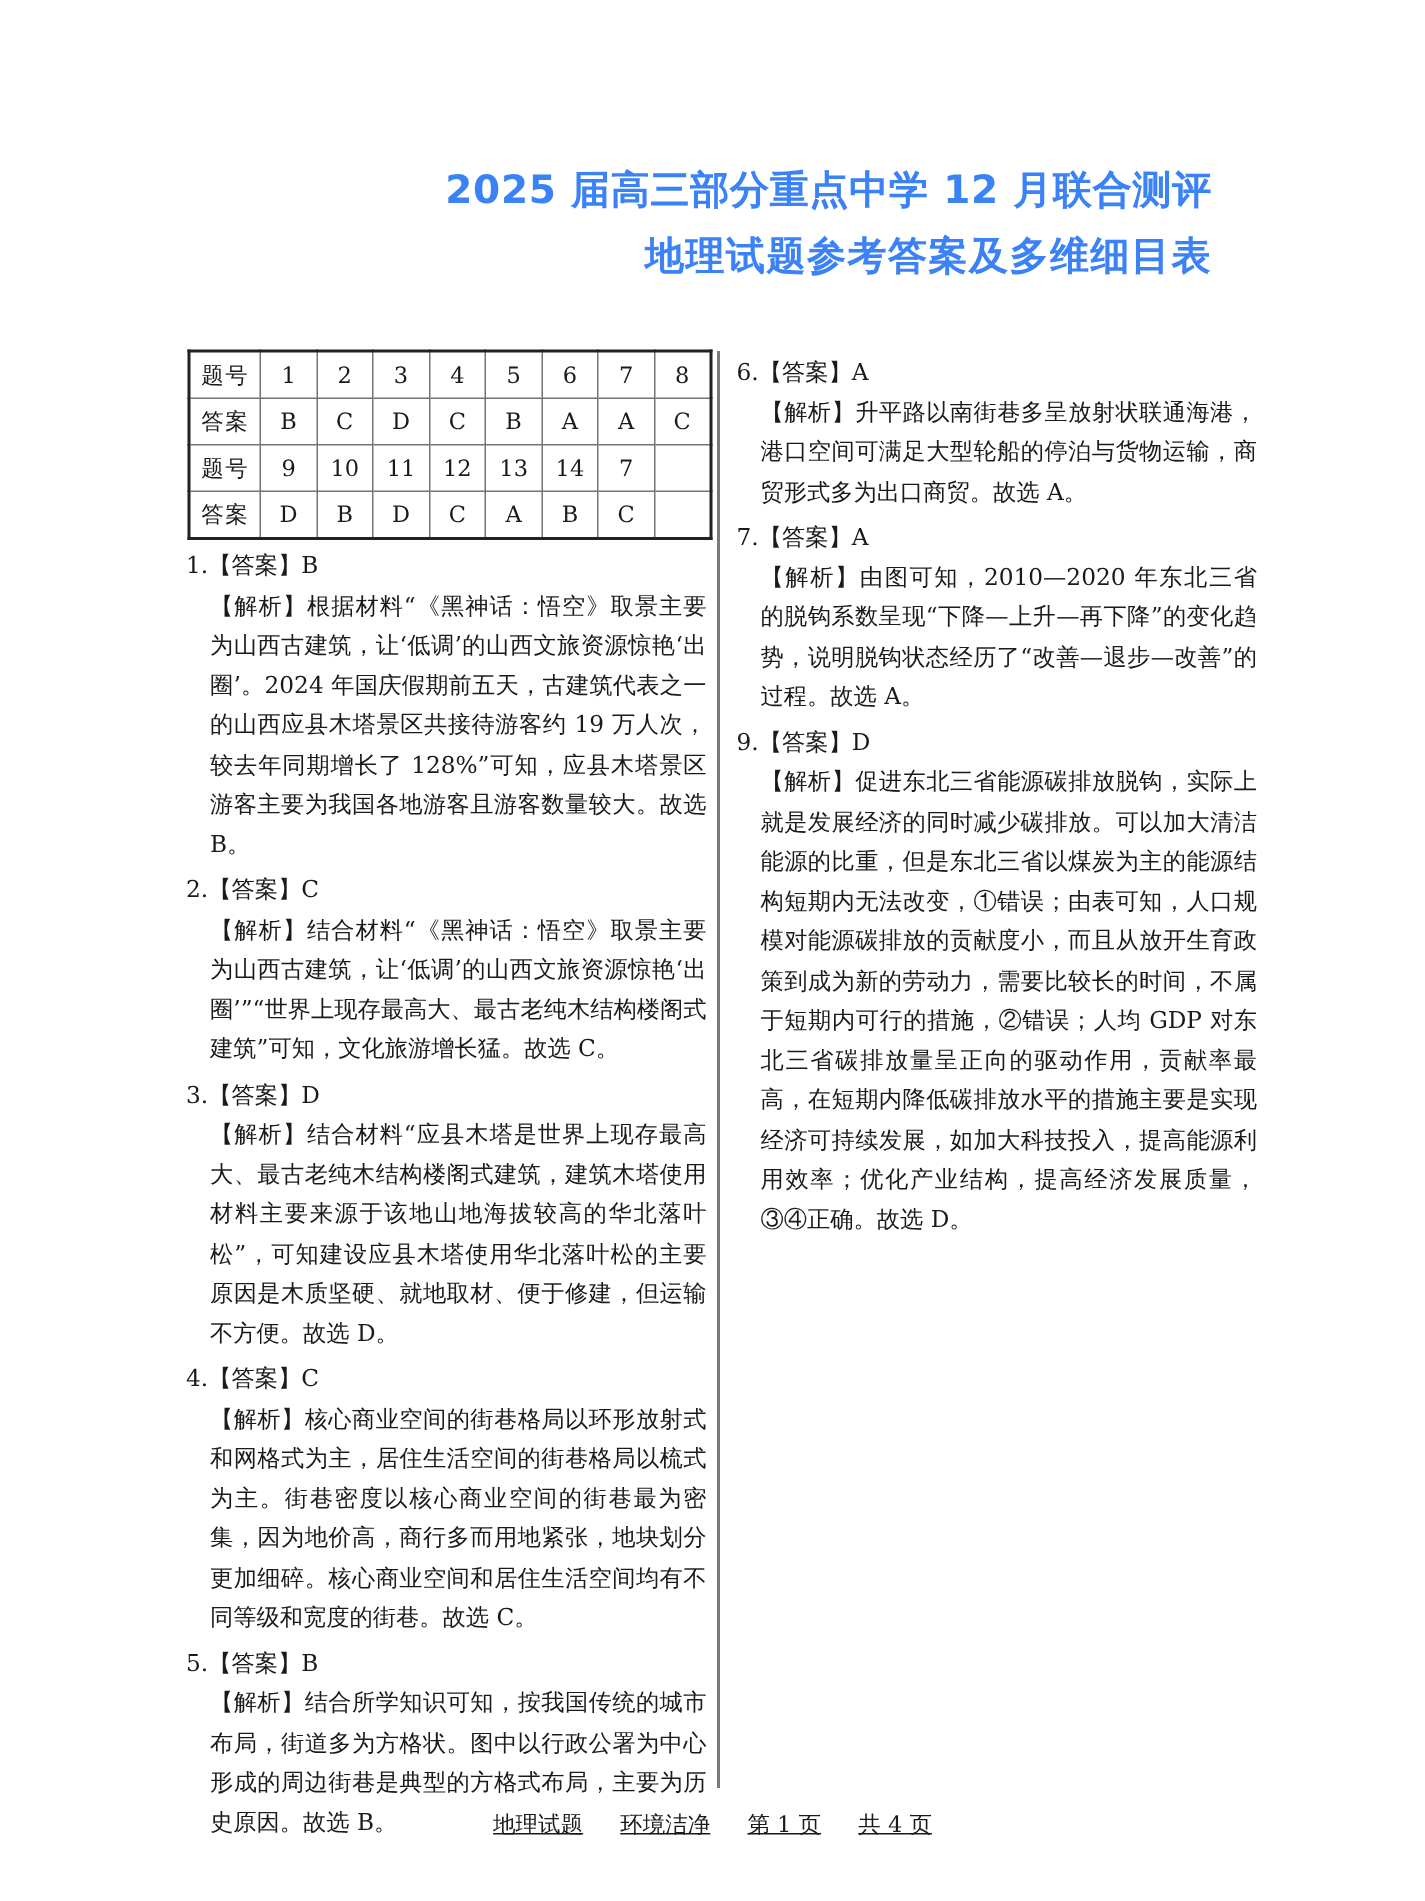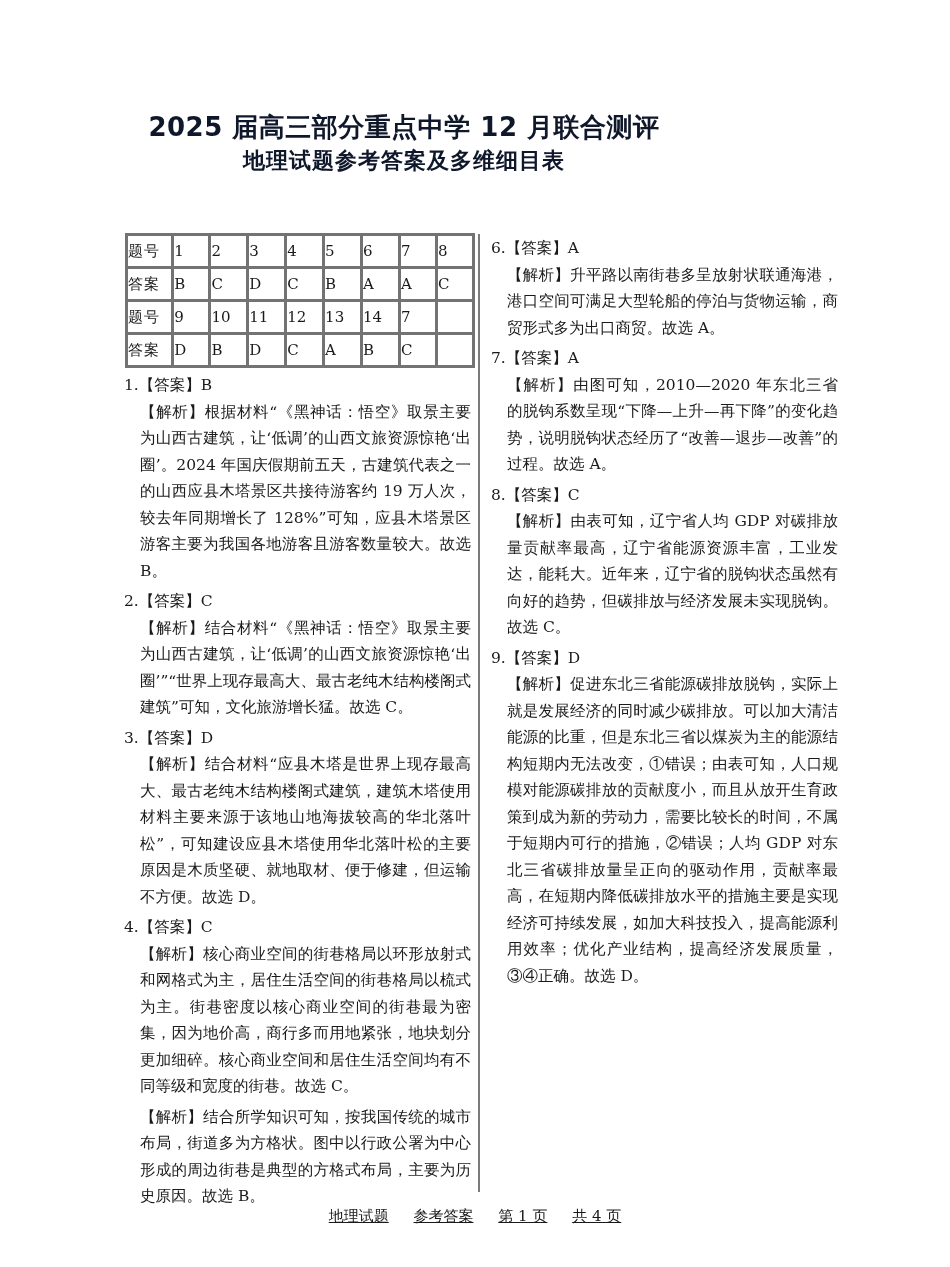--- a/index.html
+++ b/index.html
@@ -13,33 +13,34 @@
       position: relative;
       overflow: hidden;
       color: #1a1a1a;
       font-family: "DejaVu Serif", "Liberation Serif", serif;
     }
     .title-block {
       position: absolute;
       left: 0;
       top: 110px;
       width: 808px;
-      text-align: center;
+      text-align: right;
       font-family: "DejaVu Sans", "Liberation Sans", sans-serif;
       font-weight: bold;
-      color: #0f172a;
+      color: #3b82f6;
     }
     .title-line1 {
       font-size: 26px;
       line-height: 34px;
       letter-spacing: 0.5px;
     }
     .title-line2 {
-      font-size: 22px;
+      font-size: 26px;
       line-height: 34px;
+      margin-top: 10px;
       letter-spacing: 1px;
     }
     .col-divider {
       position: absolute;
       left: 478px;
       top: 234px;
       width: 2px;
       height: 958px;
       background: #7a7a7a;
     }
@@ -52,24 +53,24 @@
     .col-left { left: 120px; width: 355px; }
     .col-right { left: 487px; width: 355px; top: 231px; }
 
     table.answer-table {
       border-collapse: collapse;
       margin-left: 5px;
       margin-bottom: 4px;
       font-size: 15px;
     }
     table.answer-table td {
-      border: 3px solid #737373;
+      border: 1px solid #737373;
       width: 37px;
       height: 30px;
-      text-align: left;
+      text-align: center;
       vertical-align: middle;
       padding: 0;
       font-family: "DejaVu Serif", "Liberation Serif", serif;
     }
     table.answer-table {
       border: 2px solid #222;
     }
     table.answer-table td.hdr {
       width: 47px;
       letter-spacing: 1px;
@@ -171,45 +172,42 @@
     <div class="item-head"><span class="num">3.</span><span>【答案】</span><span>D</span></div>
     <div class="item-body"><span>【解析】</span><span>结合材料“应县木塔是世界上现存最高大、最古老纯木结构楼阁式建筑，建筑木塔使用材料主要来源于该地山地海拔较高的华北落叶松”，可知建设应县木塔使用华北落叶松的主要原因是木质坚硬、就地取材、便于修建，但运输不方便。故选 D。</span></div>
   </div>
 
   <div class="item">
     <div class="item-head"><span class="num">4.</span><span>【答案】</span><span>C</span></div>
     <div class="item-body"><span>【解析】</span><span>核心商业空间的街巷格局以环形放射式和网格式为主，居住生活空间的街巷格局以梳式为主。街巷密度以核心商业空间的街巷最为密集，因为地价高，商行多而用地紧张，地块划分更加细碎。核心商业空间和居住生活空间均有不同等级和宽度的街巷。故选 C。</span></div>
   </div>
 
   <div class="item">
+    <div class="item-head"><span class="num">5.</span><span>【答案】</span><span>B</span></div>
     <div class="item-body"><span>【解析】</span><span>结合所学知识可知，按我国传统的城市布局，街道多为方格状。图中以行政公署为中心形成的周边街巷是典型的方格式布局，主要为历史原因。故选 B。</span></div>
   </div>
 </div>
 
 <div class="col col-right">
   <div class="item">
     <div class="item-head"><span class="num">6.</span><span>【答案】</span><span>A</span></div>
     <div class="item-body"><span>【解析】</span><span>升平路以南街巷多呈放射状联通海港，港口空间可满足大型轮船的停泊与货物运输，商贸形式多为出口商贸。故选 A。</span></div>
   </div>
 
   <div class="item">
     <div class="item-head"><span class="num">7.</span><span>【答案】</span><span>A</span></div>
     <div class="item-body"><span>【解析】</span><span>由图可知，2010—2020 年东北三省的脱钩系数呈现“下降—上升—再下降”的变化趋势，说明脱钩状态经历了“改善—退步—改善”的过程。故选 A。</span></div>
   </div>
 
-  <div class="item">
-    <div class="item-head"><span class="num">8.</span><span>【答案】</span><span>C</span></div>
-    <div class="item-body"><span>【解析】</span><span>由表可知，辽宁省人均 GDP 对碳排放量贡献率最高，辽宁省能源资源丰富，工业发达，能耗大。近年来，辽宁省的脱钩状态虽然有向好的趋势，但碳排放与经济发展未实现脱钩。故选 C。</span></div>
-  </div>
 
   <div class="item">
     <div class="item-head"><span class="num">9.</span><span>【答案】</span><span>D</span></div>
     <div class="item-body"><span>【解析】</span><span>促进东北三省能源碳排放脱钩，实际上就是发展经济的同时减少碳排放。可以加大清洁能源的比重，但是东北三省以煤炭为主的能源结构短期内无法改变，①错误；由表可知，人口规模对能源碳排放的贡献度小，而且从放开生育政策到成为新的劳动力，需要比较长的时间，不属于短期内可行的措施，②错误；人均 GDP 对东北三省碳排放量呈正向的驱动作用，贡献率最高，在短期内降低碳排放水平的措施主要是实现经济可持续发展，如加大科技投入，提高能源利用效率；优化产业结构，提高经济发展质量，③④正确。故选 D。</span></div>
   </div>
 
 </div>
 
 <div class="footer">
   <span>地理试题</span>
-  <span>参考答案</span>
+  <span>环境洁净</span>
   <span>第 1 页</span>
   <span>共 4 页</span>
 </div>
 
 </body></html>

